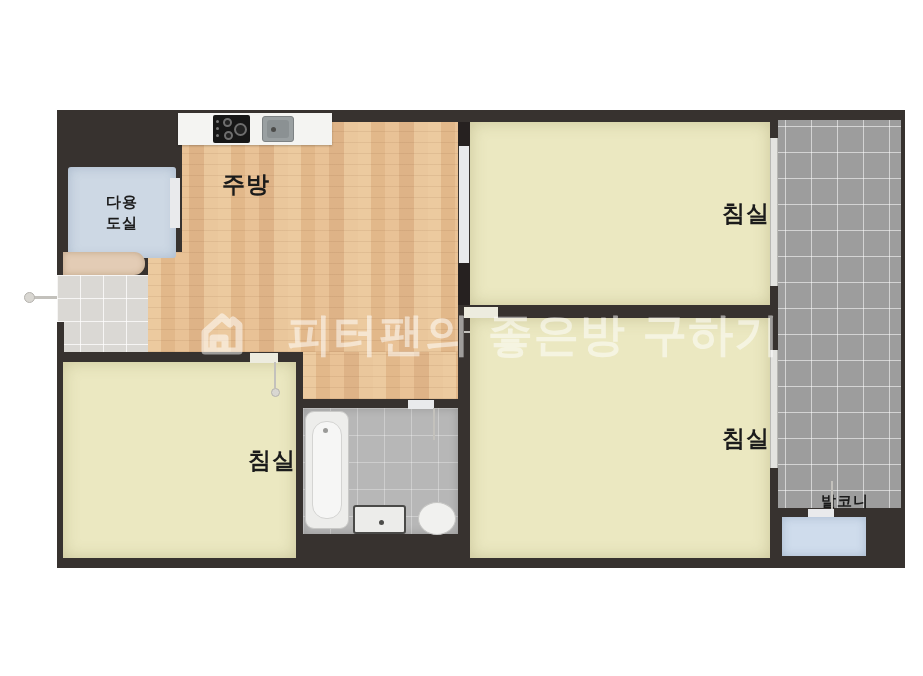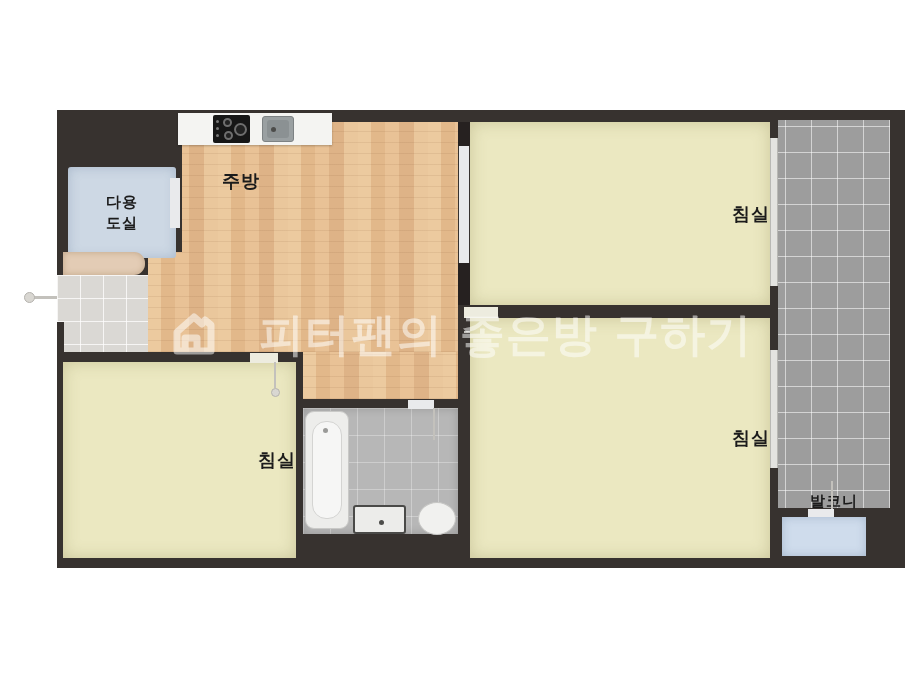--- a/index.html
+++ b/index.html
@@ -16,36 +16,36 @@
   .room-yellow{background:#ebe8c1;box-shadow:inset 0 0 16px rgba(125,120,65,.30);
                display:flex;align-items:center;justify-content:flex-end;}
   .tile-gray{background-color:#b7b7b7;
              background-image:linear-gradient(rgba(255,255,255,.30) 1px, transparent 1px),
                               linear-gradient(90deg, rgba(255,255,255,.30) 1px, transparent 1px);
              background-size:27px 27px;box-shadow:inset 0 0 10px rgba(0,0,0,.18);}
   .tile-balcony{background-color:#9d9d9d;
              background-image:linear-gradient(rgba(255,255,255,.55) 1px, transparent 1px),
                               linear-gradient(90deg, rgba(255,255,255,.55) 1px, transparent 1px);
              background-size:26px 26px;background-position:7px 6px;
-             display:flex;align-items:center;justify-content:center;}
+             display:flex;align-items:center;justify-content:center;padding-left:11px;}
   .tile-entry{background-color:#dad8d4;
              background-image:linear-gradient(rgba(255,255,255,.75) 1px, transparent 1px),
                               linear-gradient(90deg, rgba(255,255,255,.75) 1px, transparent 1px);
              background-size:23px 23px;}
   .blue-room{background:#cfdcec;box-shadow:inset 0 0 10px rgba(80,105,140,.30);}
   .utility{background:#cdd8e4;box-shadow:inset 0 0 12px rgba(80,105,140,.28);border-radius:3px;
            display:flex;align-items:center;justify-content:center;}
   .counter{background:#f4f4f2;box-shadow:0 1px 2px rgba(0,0,0,.25);}
   .cabinet{background:#e3ccb5;border-radius:0 11px 11px 0;box-shadow:inset 0 0 6px rgba(120,90,50,.35);}
   .door-gap{background:#edecdf;}
   .door-gap-light{background:#e9eaec;}
   .window{background:#e3e3e0;border-left:1px solid #b8b8b4;border-right:1px solid #b8b8b4;box-sizing:border-box;}
   .leaf{background:#c3c1bc;}
   .handle-dot{background:#d9d7d2;border:1px solid #b5b3ae;border-radius:50%;box-sizing:border-box;}
-  .label{font-weight:bold;color:#1b1b1b;font-size:18px;letter-spacing:1px;}
+  .label{font-weight:bold;color:#1b1b1b;font-size:23px;letter-spacing:1px;}
   .label-sm{font-weight:bold;color:#1b1b1b;font-size:15px;letter-spacing:1px;}
   .label-center{text-align:center;line-height:1.35;}
   .stove{background:#161616;border-radius:2px;}
   .burner{position:absolute;border:2px solid #6e6e6e;border-radius:50%;background:#222;box-sizing:border-box;}
   .burner-dot{position:absolute;width:3px;height:3px;border-radius:50%;background:#777;}
   .ksink{background:#9aa0a2;border:1px solid #7d8284;border-radius:3px;box-sizing:border-box;}
   .ksink-inner{position:absolute;left:4px;top:3px;right:4px;bottom:3px;background:#8b9193;border-radius:3px;}
   .tub{background:#ededeb;border:1px solid #c9c9c7;border-radius:9px;box-sizing:border-box;}
   .tub-inner{position:absolute;left:6px;top:9px;right:6px;bottom:9px;background:#f6f6f5;
              border:1px solid #d4d4d2;border-radius:14px;}
@@ -138,20 +138,20 @@
 
   <div class="abs window" style="left:770px;top:138px;width:8px;height:148px;"></div>
   <div class="abs window" style="left:770px;top:350px;width:8px;height:118px;"></div>
 
   <div class="abs blue-room" style="left:782px;top:517px;width:84px;height:39px;"></div>
   <div class="abs door-gap-light" style="left:808px;top:509px;width:26px;height:8px;"></div>
   <div class="abs leaf" style="left:831px;top:481px;width:2px;height:28px;"></div>
 
   <span class="abs label" style="left:222px;top:169px;">주방</span>
 
-  <div class="abs watermark" style="left:169px;top:306px;height:58px;gap:40px;">
+  <div class="abs watermark" style="left:197px;top:306px;height:58px;gap:40px;">
     <svg width="50" height="50" viewBox="0 0 50 50">
       <path d="M8 22 L25 7 L33 14 L36 10 L42 15 L42 22 L42 41 L8 41 Z M16 41 L16 28 L28 28 L28 41" fill="none" stroke="rgba(255,255,255,0.52)" stroke-width="7" stroke-linejoin="round" stroke-linecap="round"></path>
     </svg>
     <span class="watermark-text">피터팬의 좋은방 구하기</span>
   </div>
 
 </div>
 
 </body></html>

